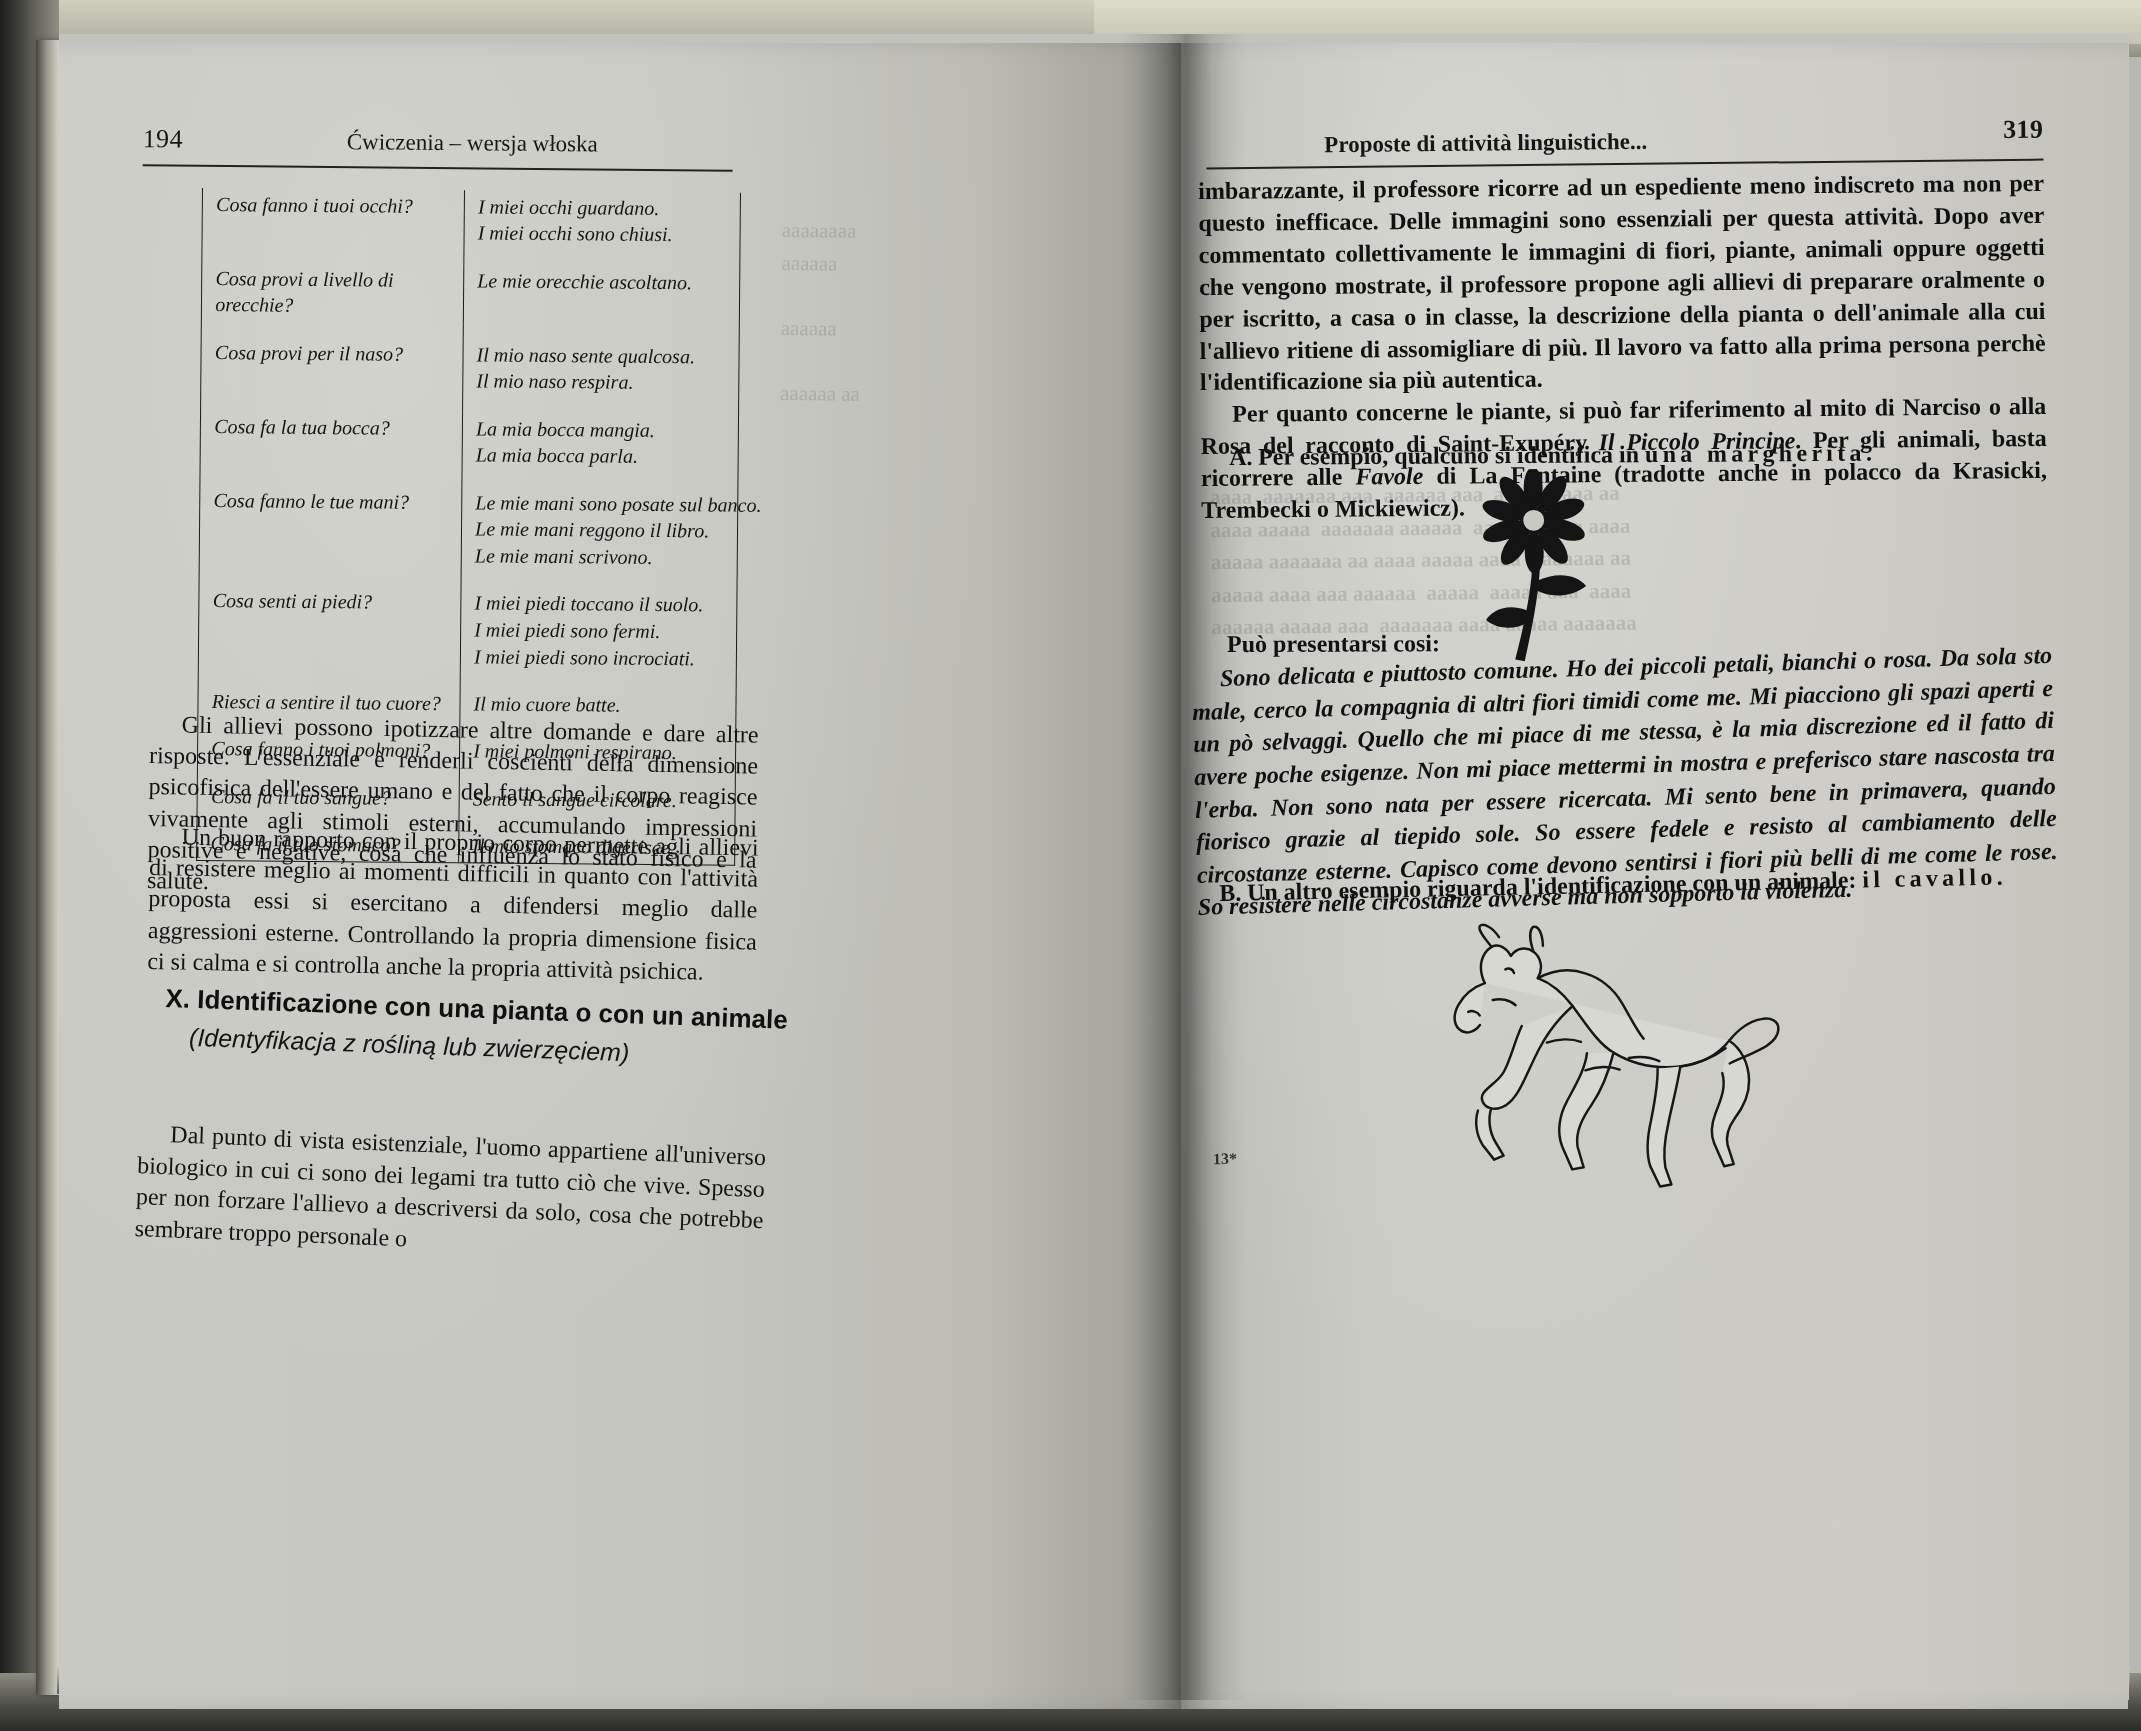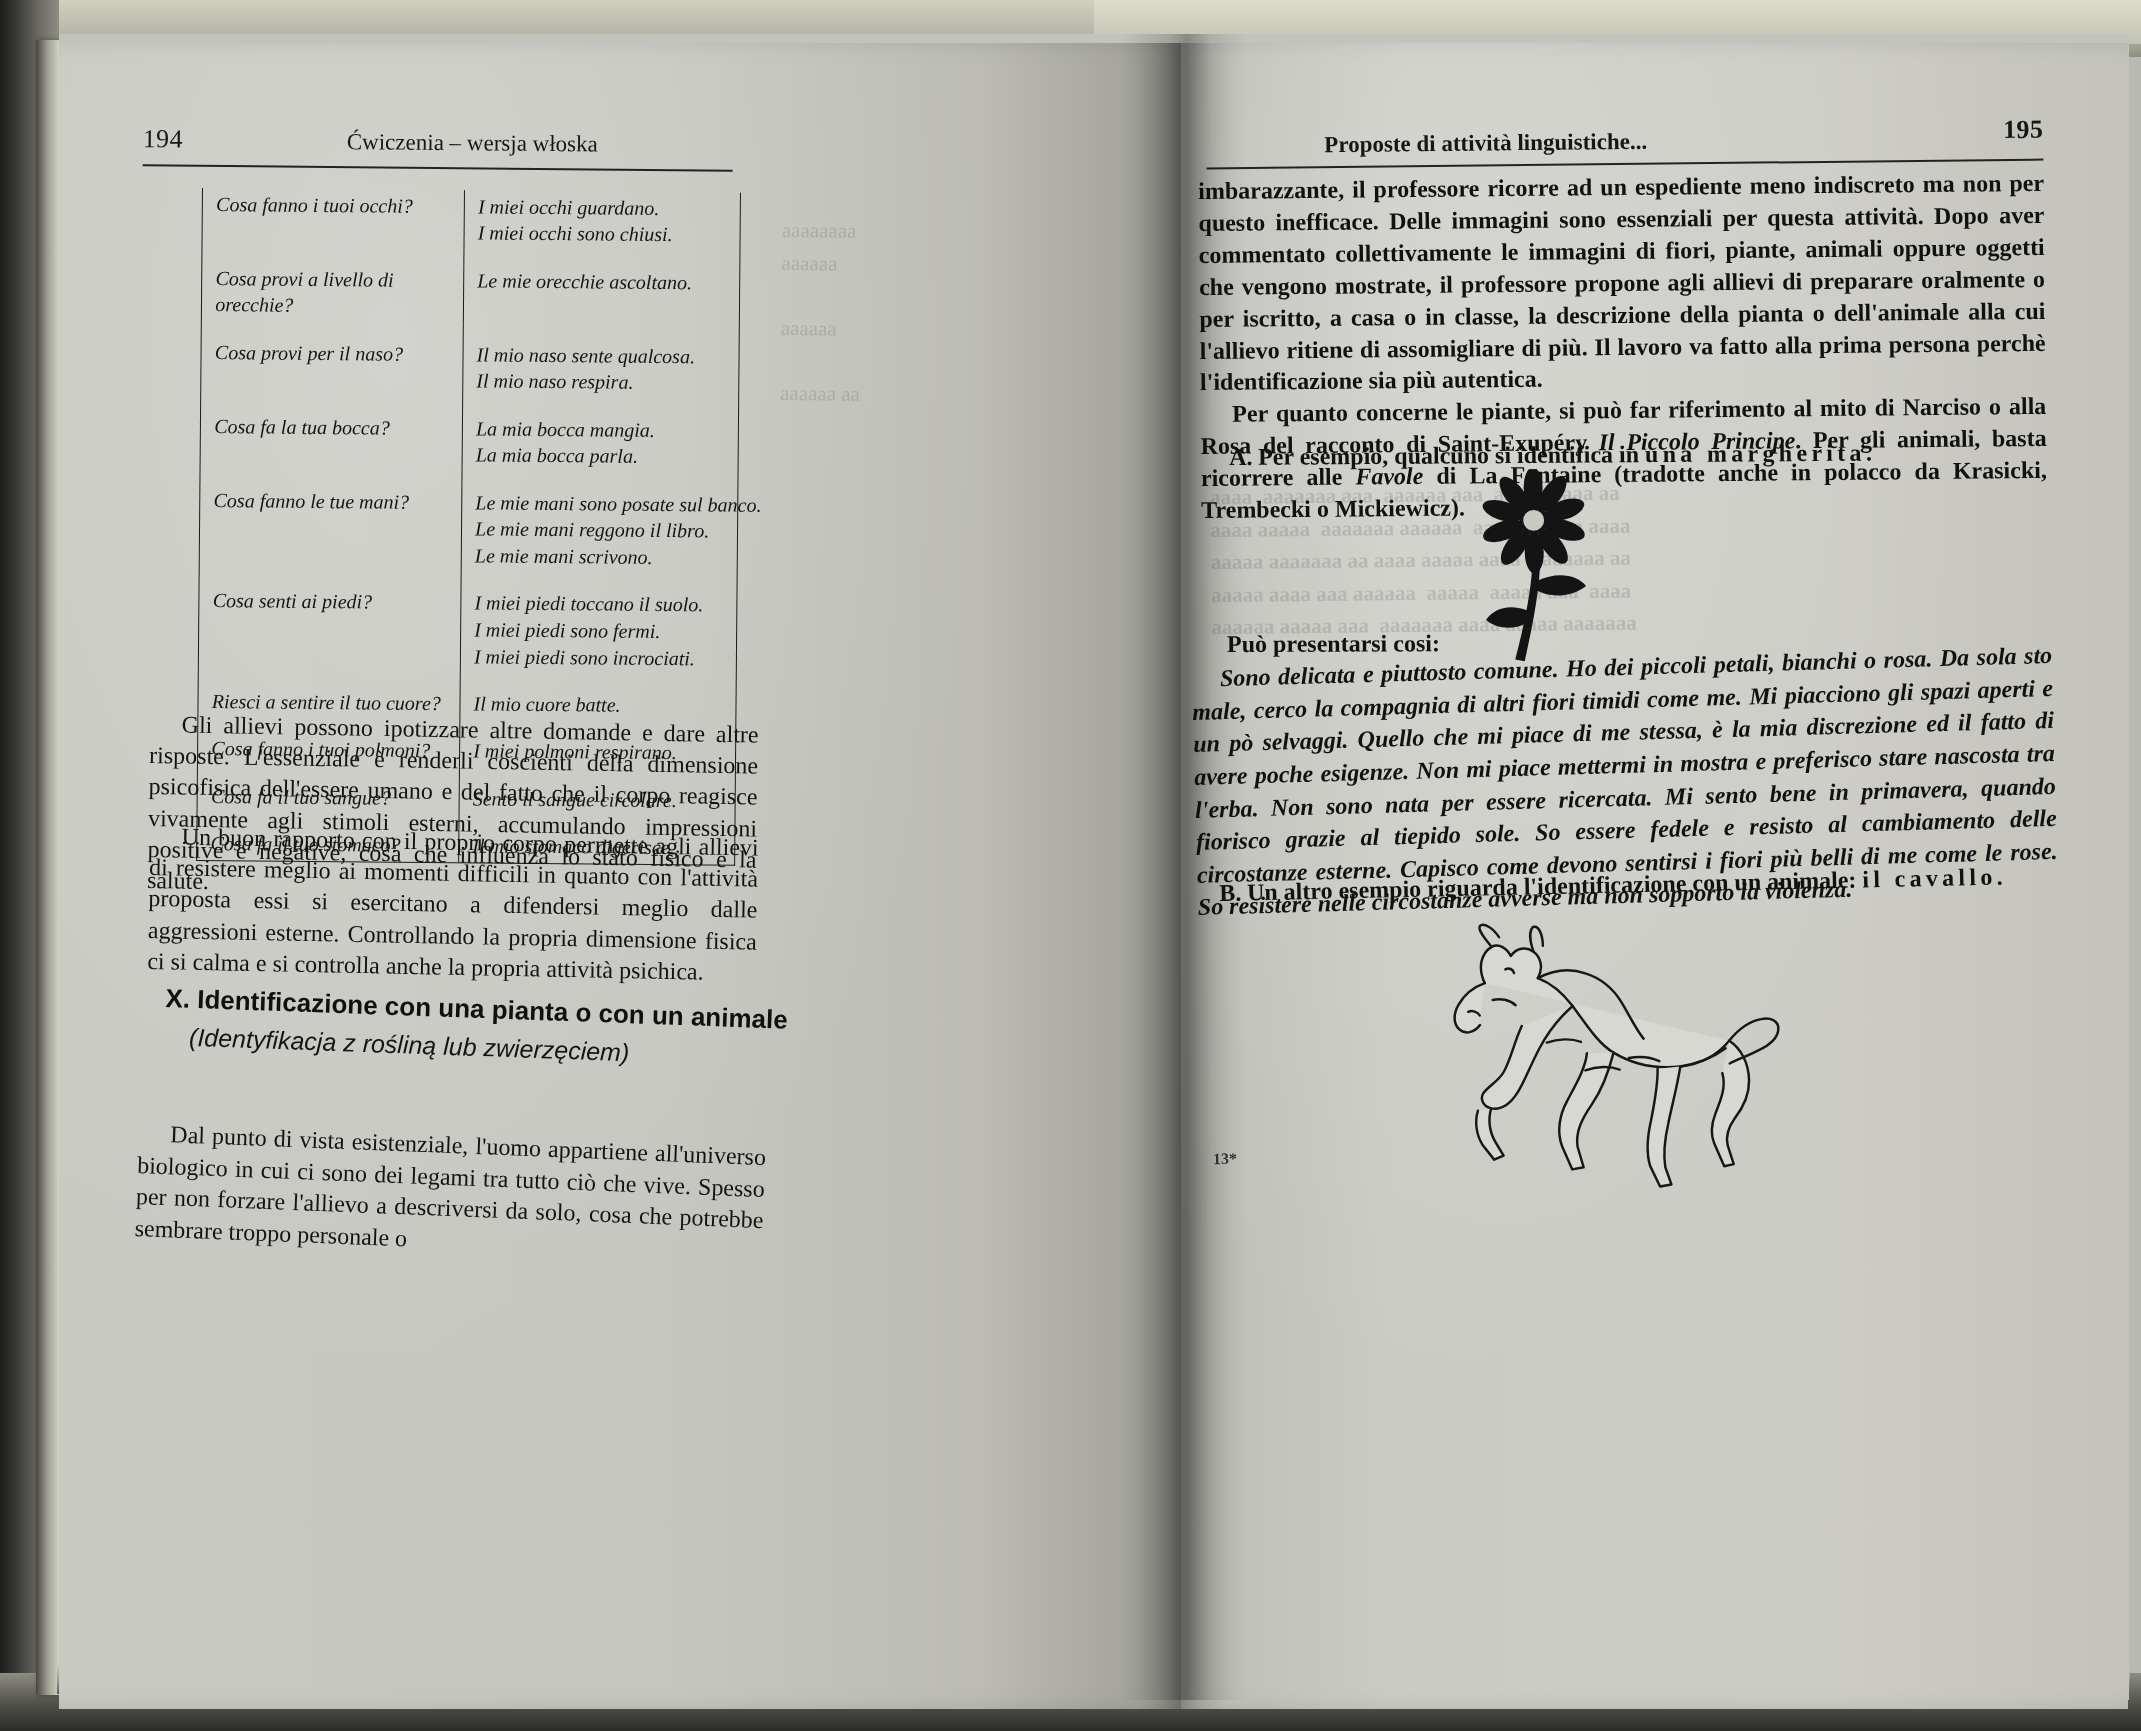--- a/index.html
+++ b/index.html
@@ -455,21 +455,21 @@
       <div id="para-3">
         <p>Dal punto di vista esistenziale, l'uomo appartiene all'universo biologico in cui ci sono dei legami tra tutto ciò che vive. Spesso per non forzare l'allievo a descriversi da solo, cosa che potrebbe sembrare troppo personale o</p>
       </div>
     </div>
 
     <div class="page page-right">
       <div class="page-sheen"></div>
 
       <div class="runhead" id="runhead-right">
         <span class="runtitle">Proposte di attività linguistiche...</span>
-        <span class="folio">195</span>
+        <span class="folio">319</span>
         <span class="rule"></span>
       </div>
 
       <div class="showthrough" id="st-right">aaaa  aaaaaaa aaa  aaaaaa aaa  aaaa aaaaa aa
 aaaa aaaaa  aaaaaaa aaaaaa  aaaaaa aaaa aaaa
 aaaaa aaaaaaa aa aaaa aaaaa aaaa  aaaaaaa aa
 aaaaa aaaa aaa aaaaaa  aaaaa  aaaaa aaa  aaaa
 aaaaaa aaaaa aaa  aaaaaaa aaaa aaaaa aaaaaaa</div>
 
       <div class="body-right" id="r-para-1">

